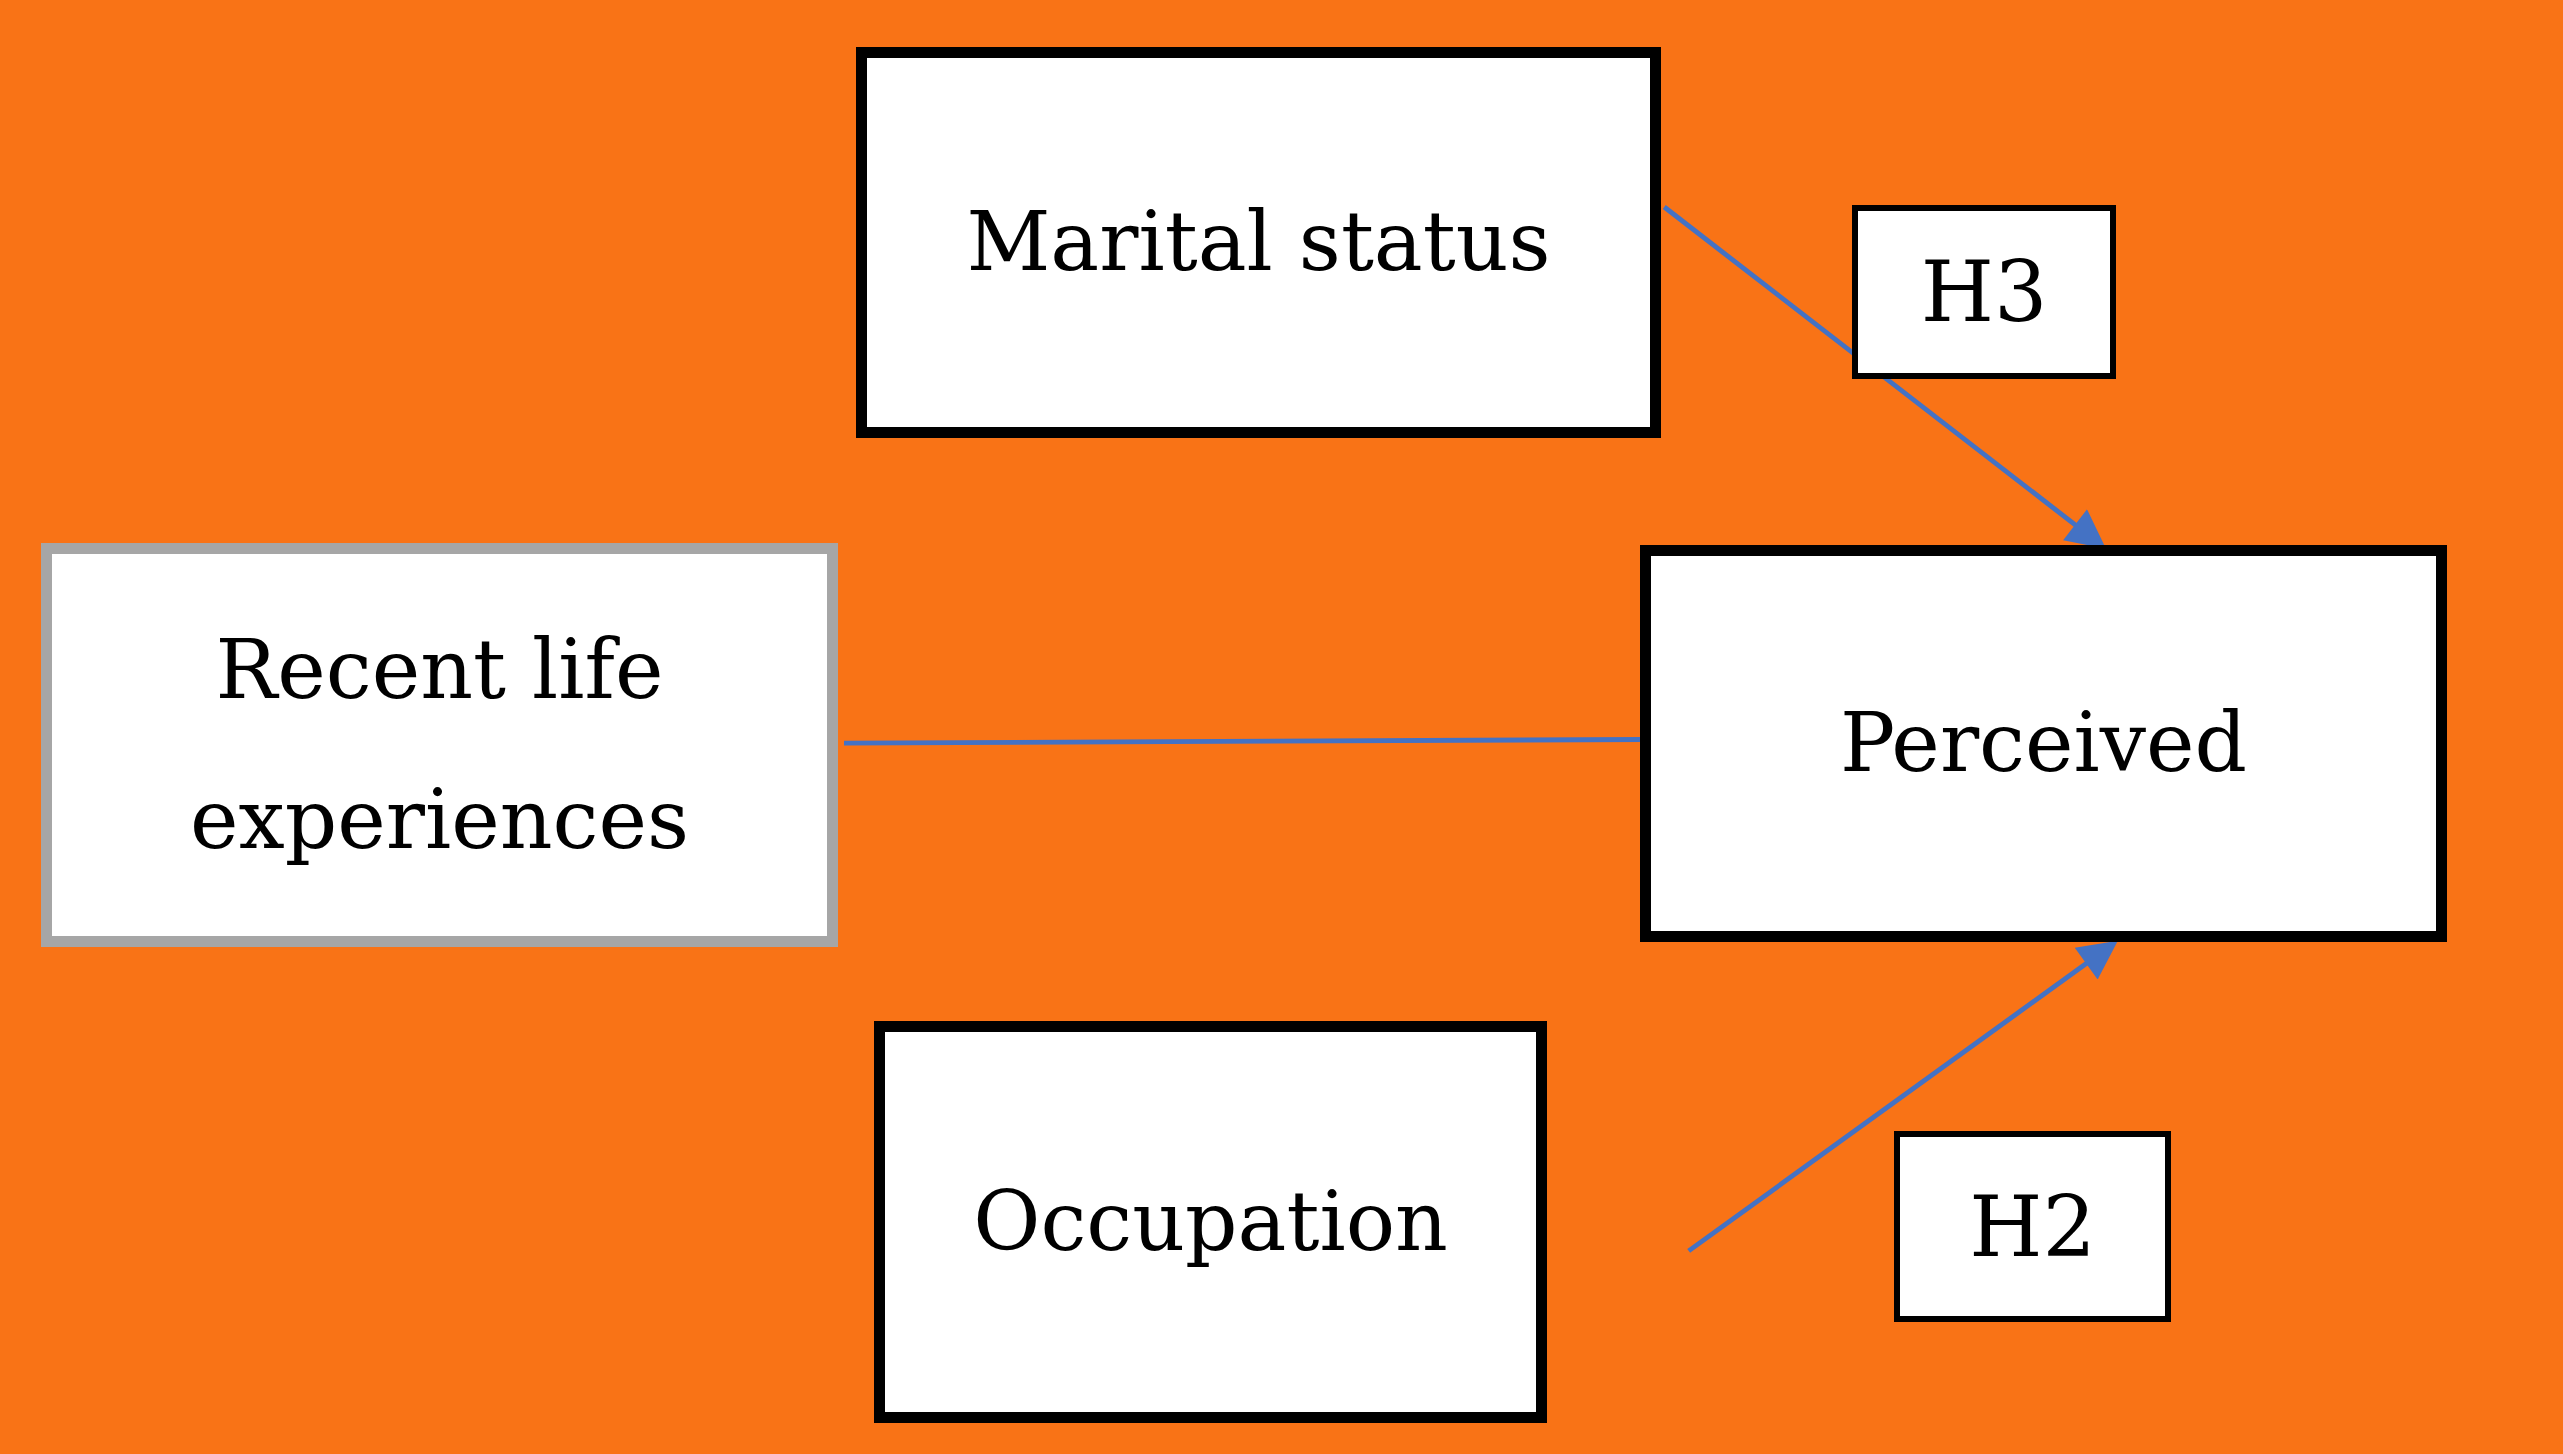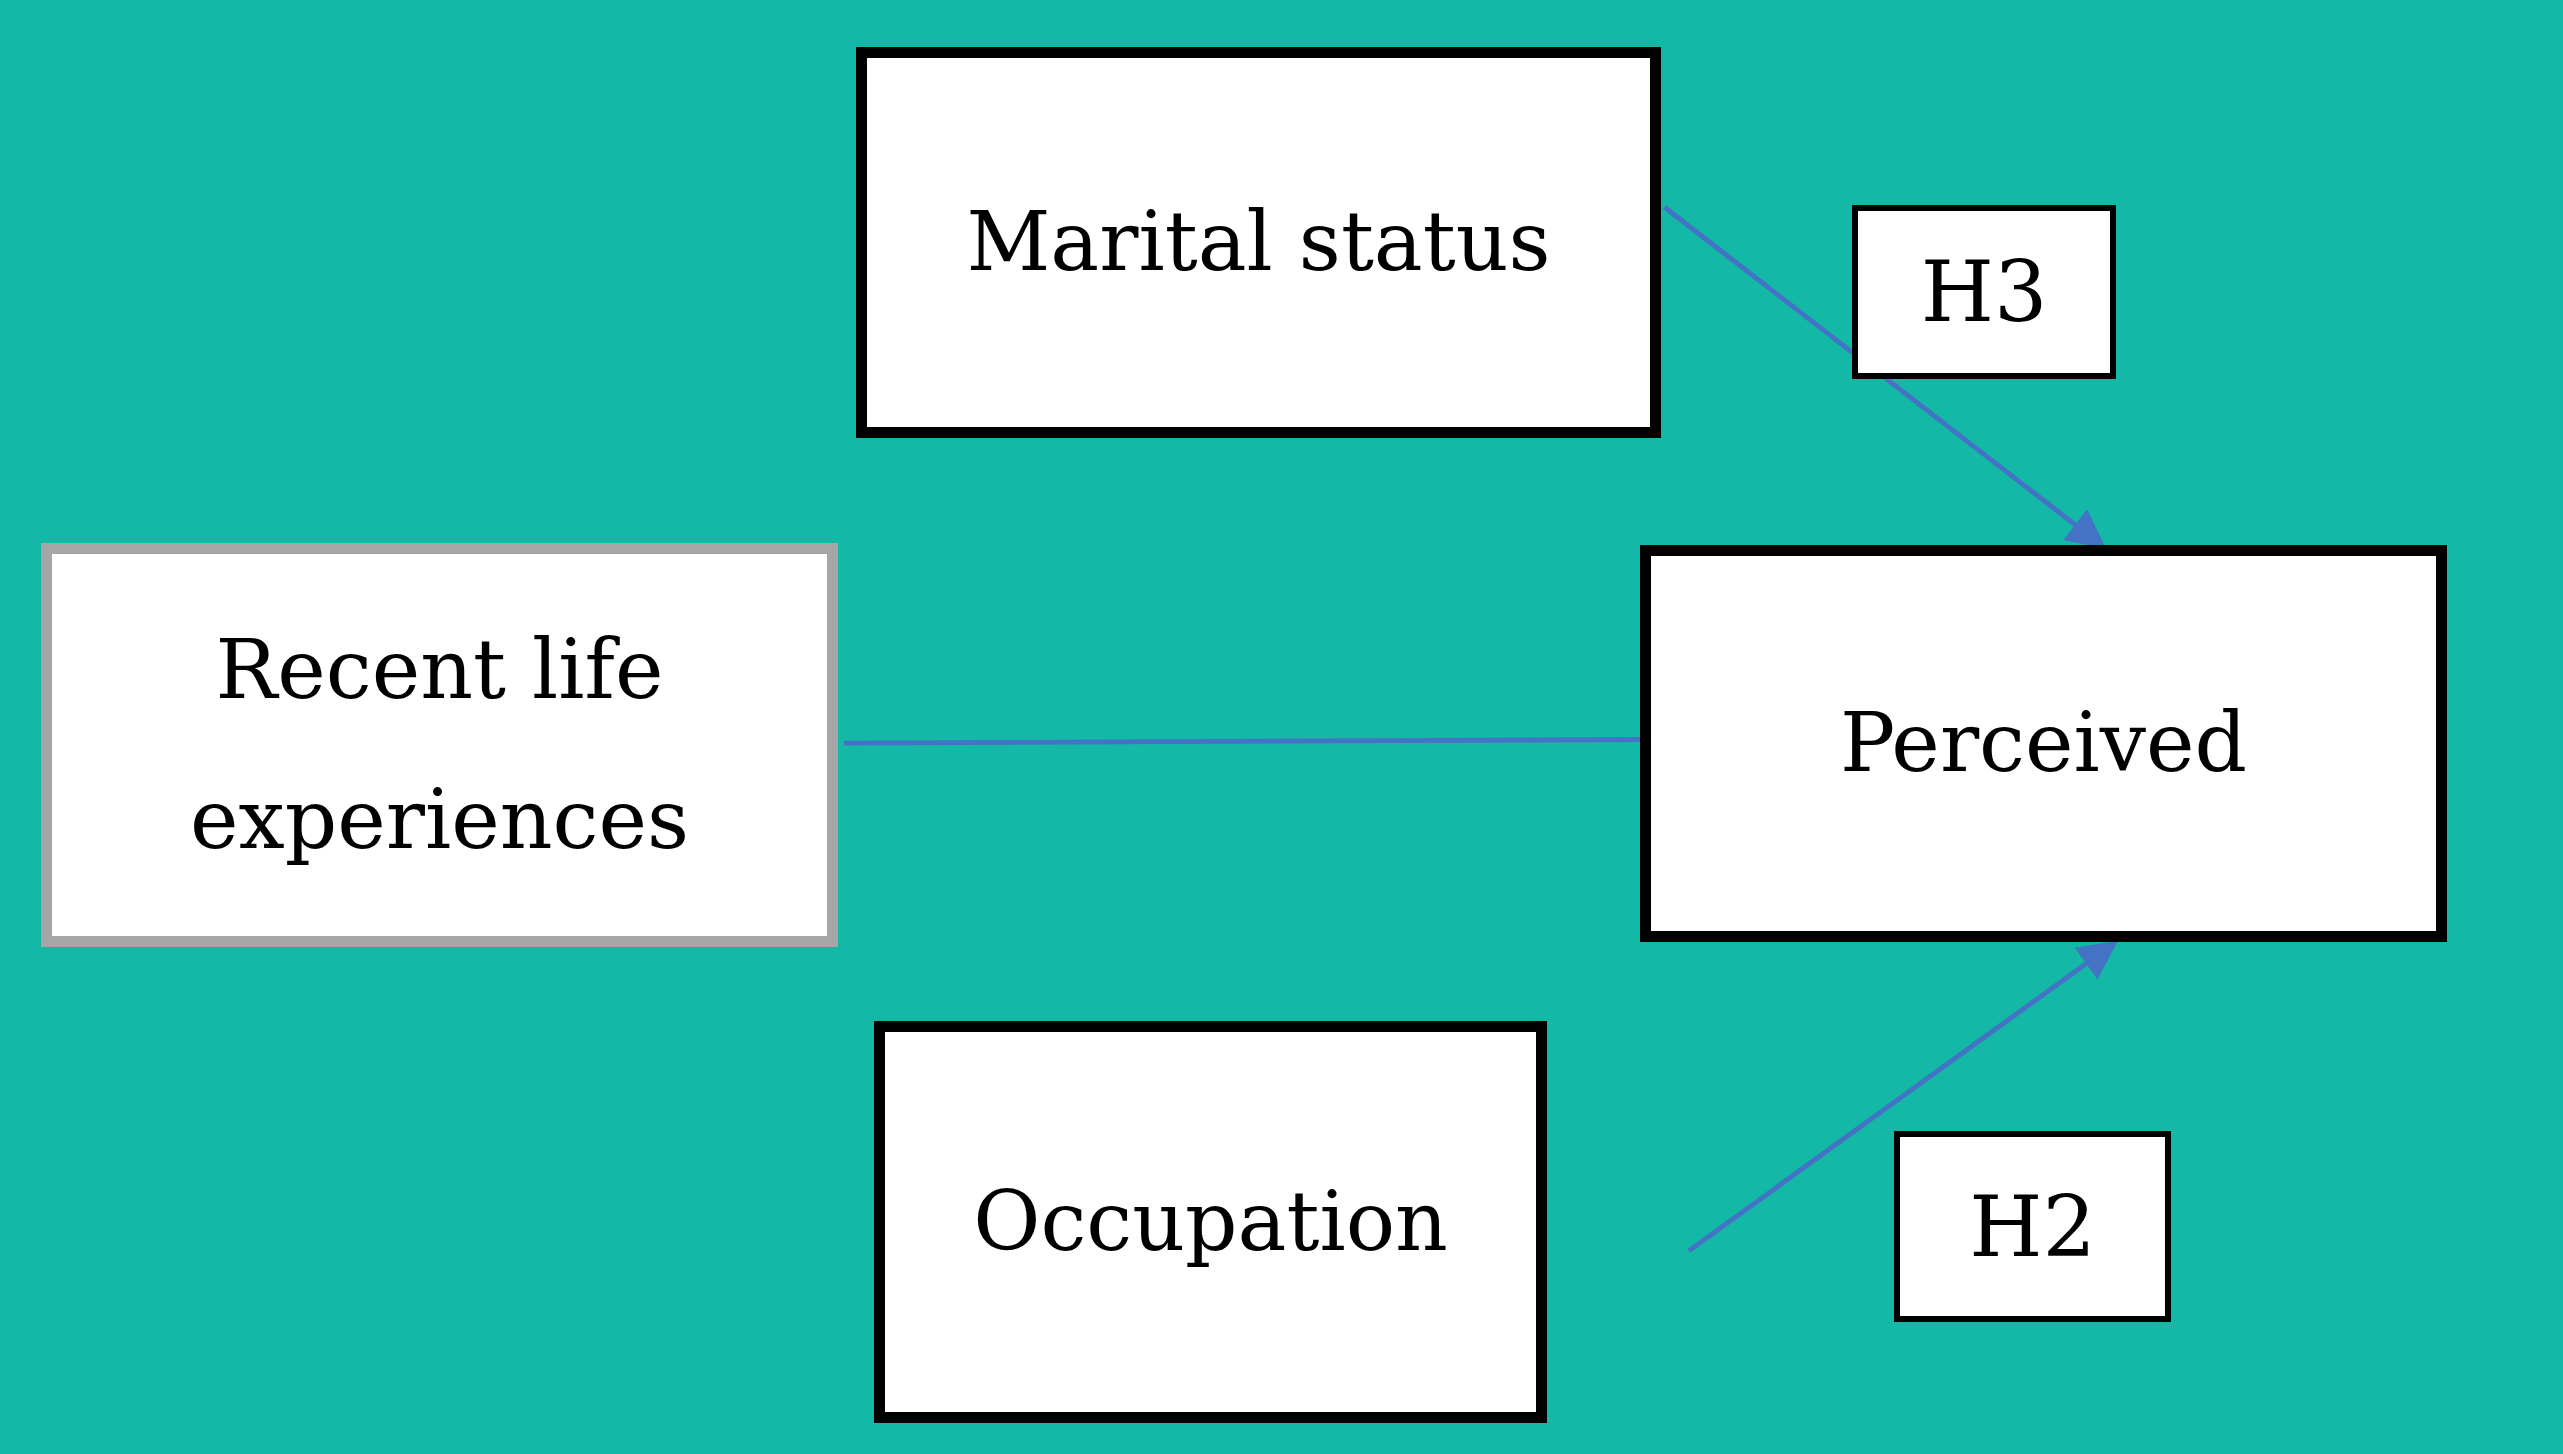--- a/index.html
+++ b/index.html
@@ -4,21 +4,21 @@
 <style>
   html, body {
     margin: 0;
     padding: 0;
     background: #ffffff;
   }
   #canvas {
     position: relative;
     width: 2563px;
     height: 1454px;
-    background: #14b8a6;
+    background: #f97316;
     font-family: "DejaVu Serif", "Liberation Serif", serif;
     color: #000000;
     overflow: hidden;
   }
   .node {
     position: absolute;
     box-sizing: border-box;
     background: #ffffff;
     display: flex;
     flex-direction: column;

